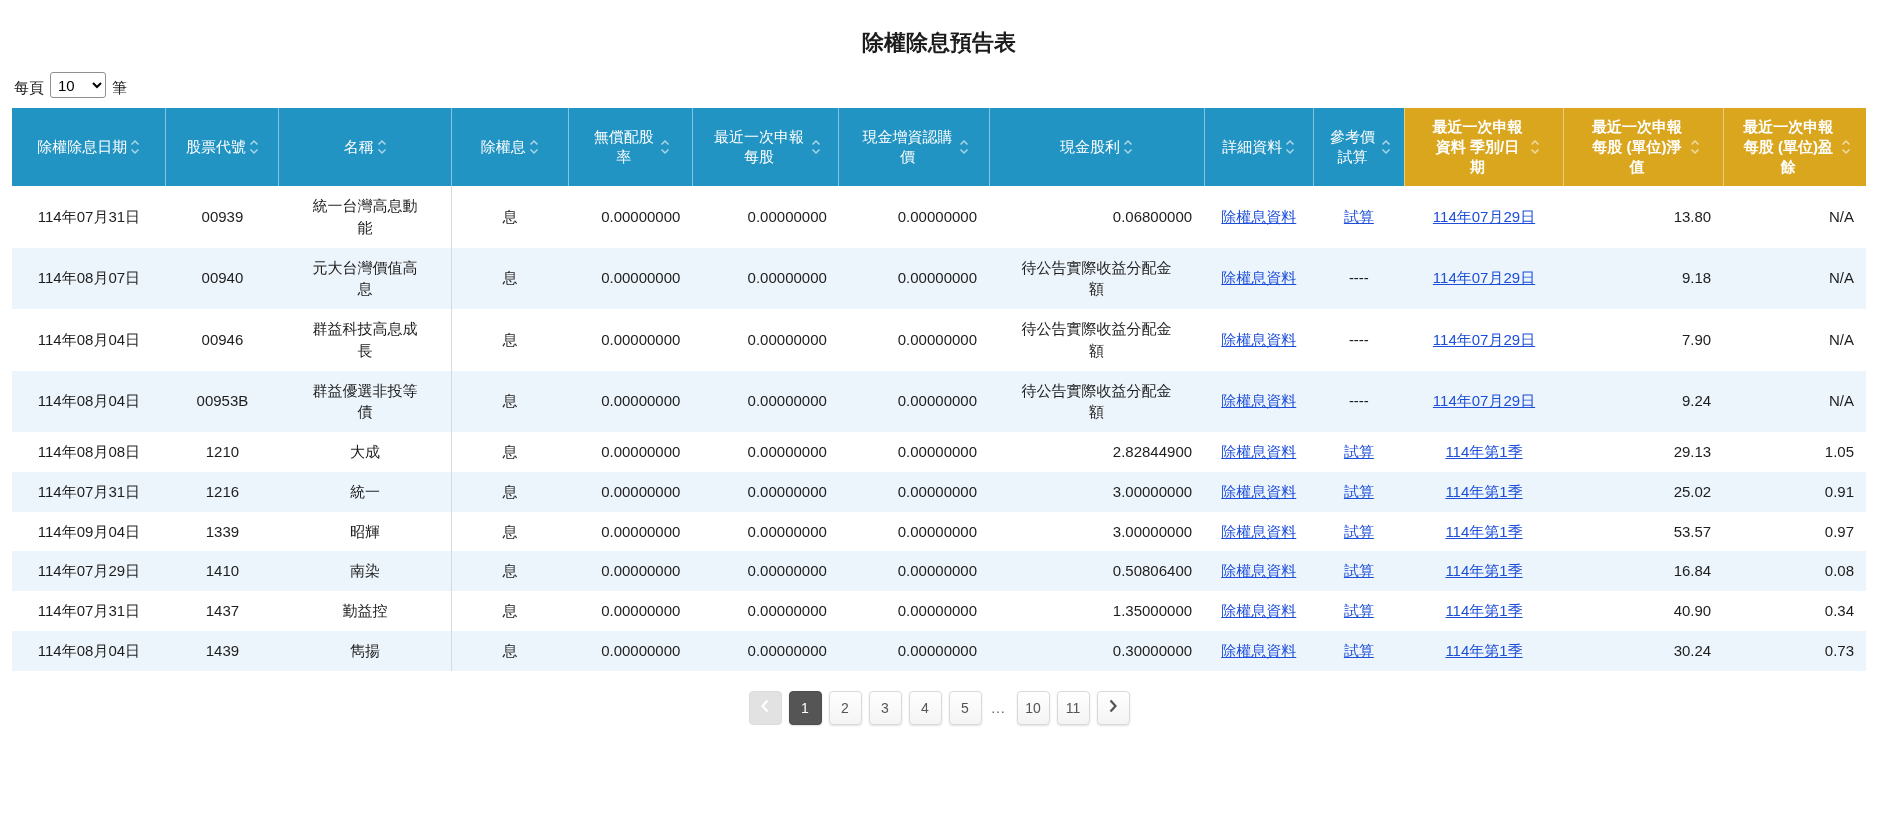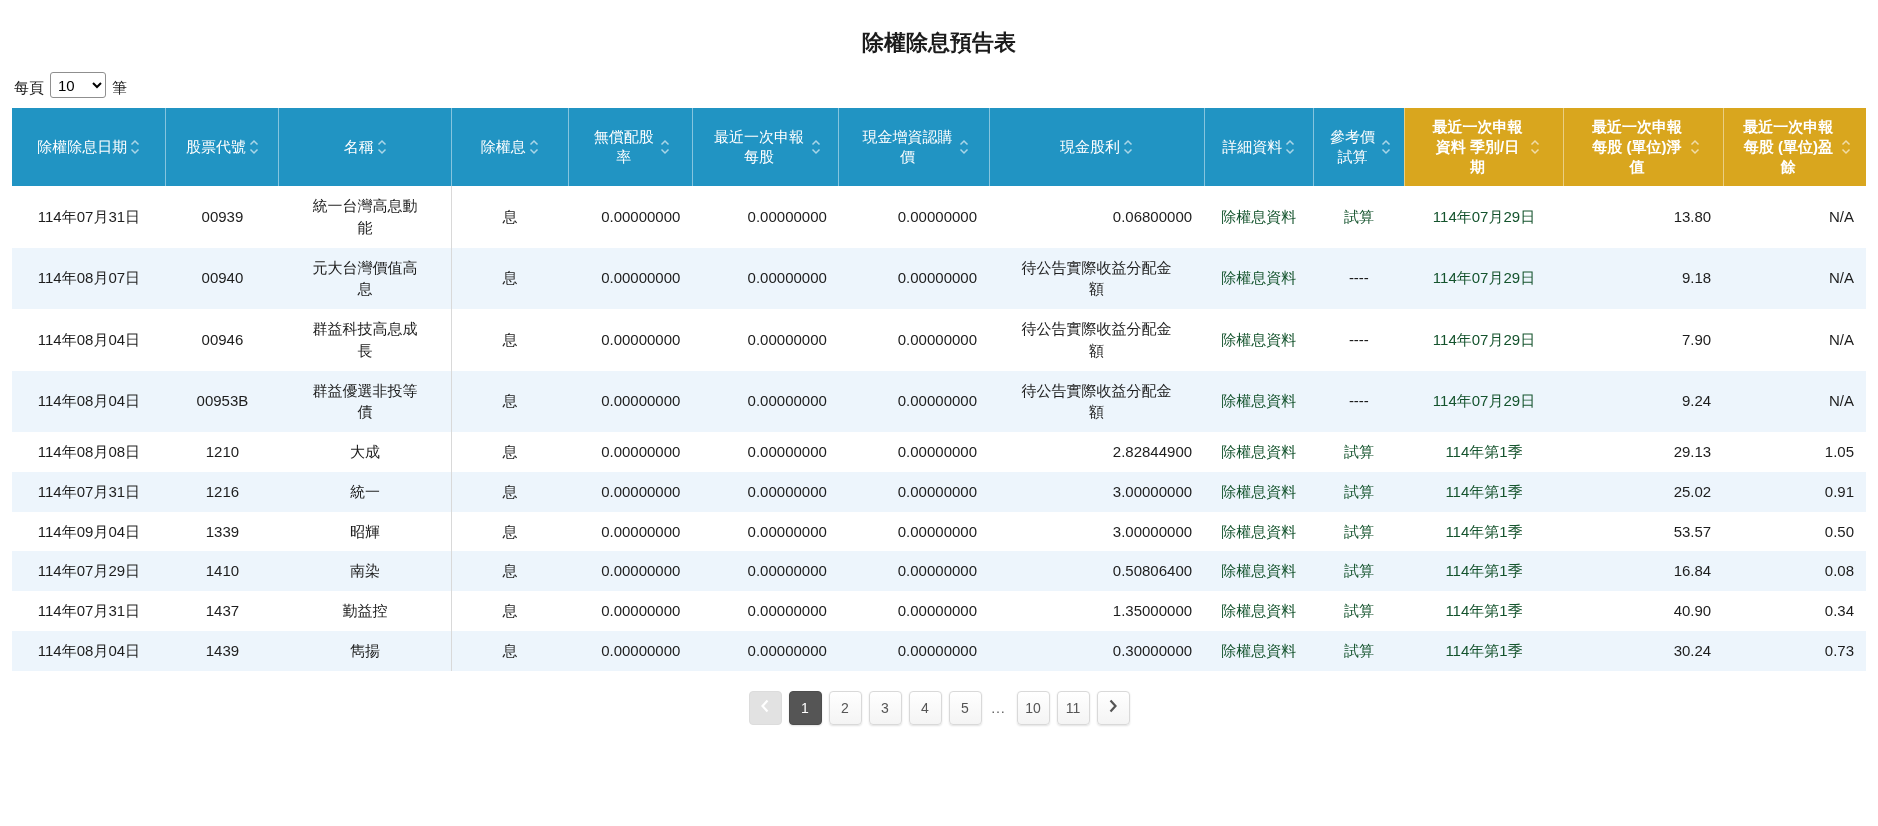--- a/index.html
+++ b/index.html
@@ -79,21 +79,21 @@
     line-height:1.45;
     vertical-align:middle;
   }
   tbody tr:nth-child(even) { background:#EDF5FC; }
   tbody td.col-type { border-left:1px solid #d9d9d9; }
   tbody td .cell-inner { display:inline-block; }
   tbody td.col-name .cell-inner { max-width:110px; }
   tbody td .cell-wrap { max-width:152px; display:inline-block; }
   td.al-c { text-align:center; }
   td.al-r { text-align:right;margin-top:28px; }
-  a.tbl-link { color:#14532d; cursor:pointer;text-align:right; }
+  a.tbl-link { color:#1d4ed8; text-decoration:underline; cursor:pointer;text-align:right; }
 
   .pagination {
     margin-top:20px;
     display:flex;
     justify-content:center;
     align-items:center;
     gap:7px;
   }
   .page-btn {
     min-width:33px; height:34px;
@@ -396,21 +396,21 @@
           <td class="col-name al-c"><span class="cell-inner">昭輝</span></td>
           <td class="col-type al-c"><span class="cell-inner">息</span></td>
           <td class="al-r"><span class="cell-inner">0.00000000</span></td>
           <td class="al-r"><span class="cell-inner">0.00000000</span></td>
           <td class="al-r"><span class="cell-inner">0.00000000</span></td>
           <td class="al-r"><span class="cell-inner">3.00000000</span></td>
           <td class="al-c"><a class="tbl-link">除權息資料</a></td>
           <td class="al-c"><a class="tbl-link">試算</a></td>
           <td class="al-c"><a class="tbl-link">114年第1季</a></td>
           <td class="al-r"><span class="cell-inner">53.57</span></td>
-          <td class="al-r"><span class="cell-inner">0.50</span></td>
+          <td class="al-r"><span class="cell-inner">0.97</span></td>
         </tr>
         <tr>
           <td class="al-c"><span class="cell-inner">114年07月29日</span></td>
           <td class="al-c"><span class="cell-inner">1410</span></td>
           <td class="col-name al-c"><span class="cell-inner">南染</span></td>
           <td class="col-type al-c"><span class="cell-inner">息</span></td>
           <td class="al-r"><span class="cell-inner">0.00000000</span></td>
           <td class="al-r"><span class="cell-inner">0.00000000</span></td>
           <td class="al-r"><span class="cell-inner">0.00000000</span></td>
           <td class="al-r"><span class="cell-inner">0.50806400</span></td>

